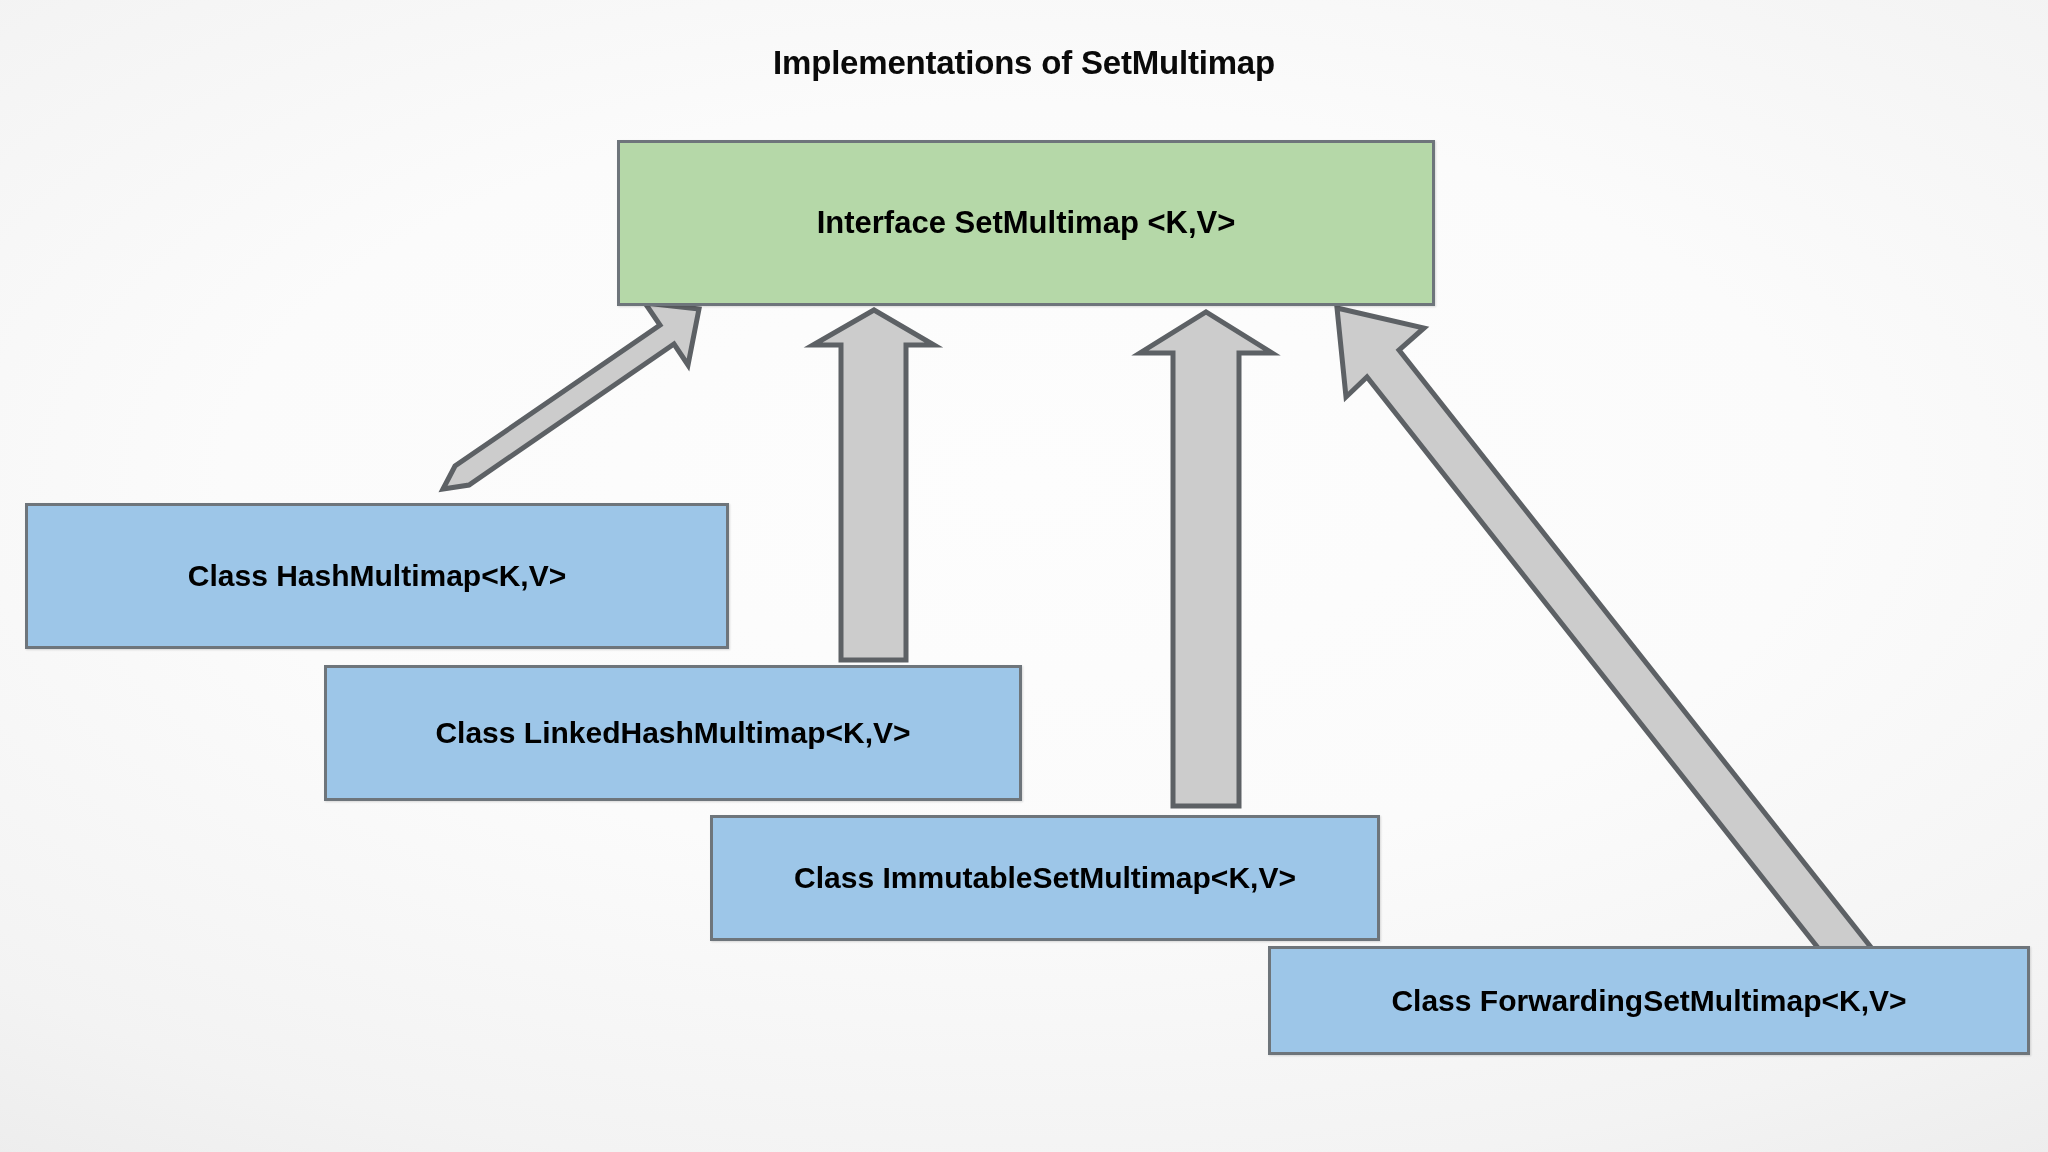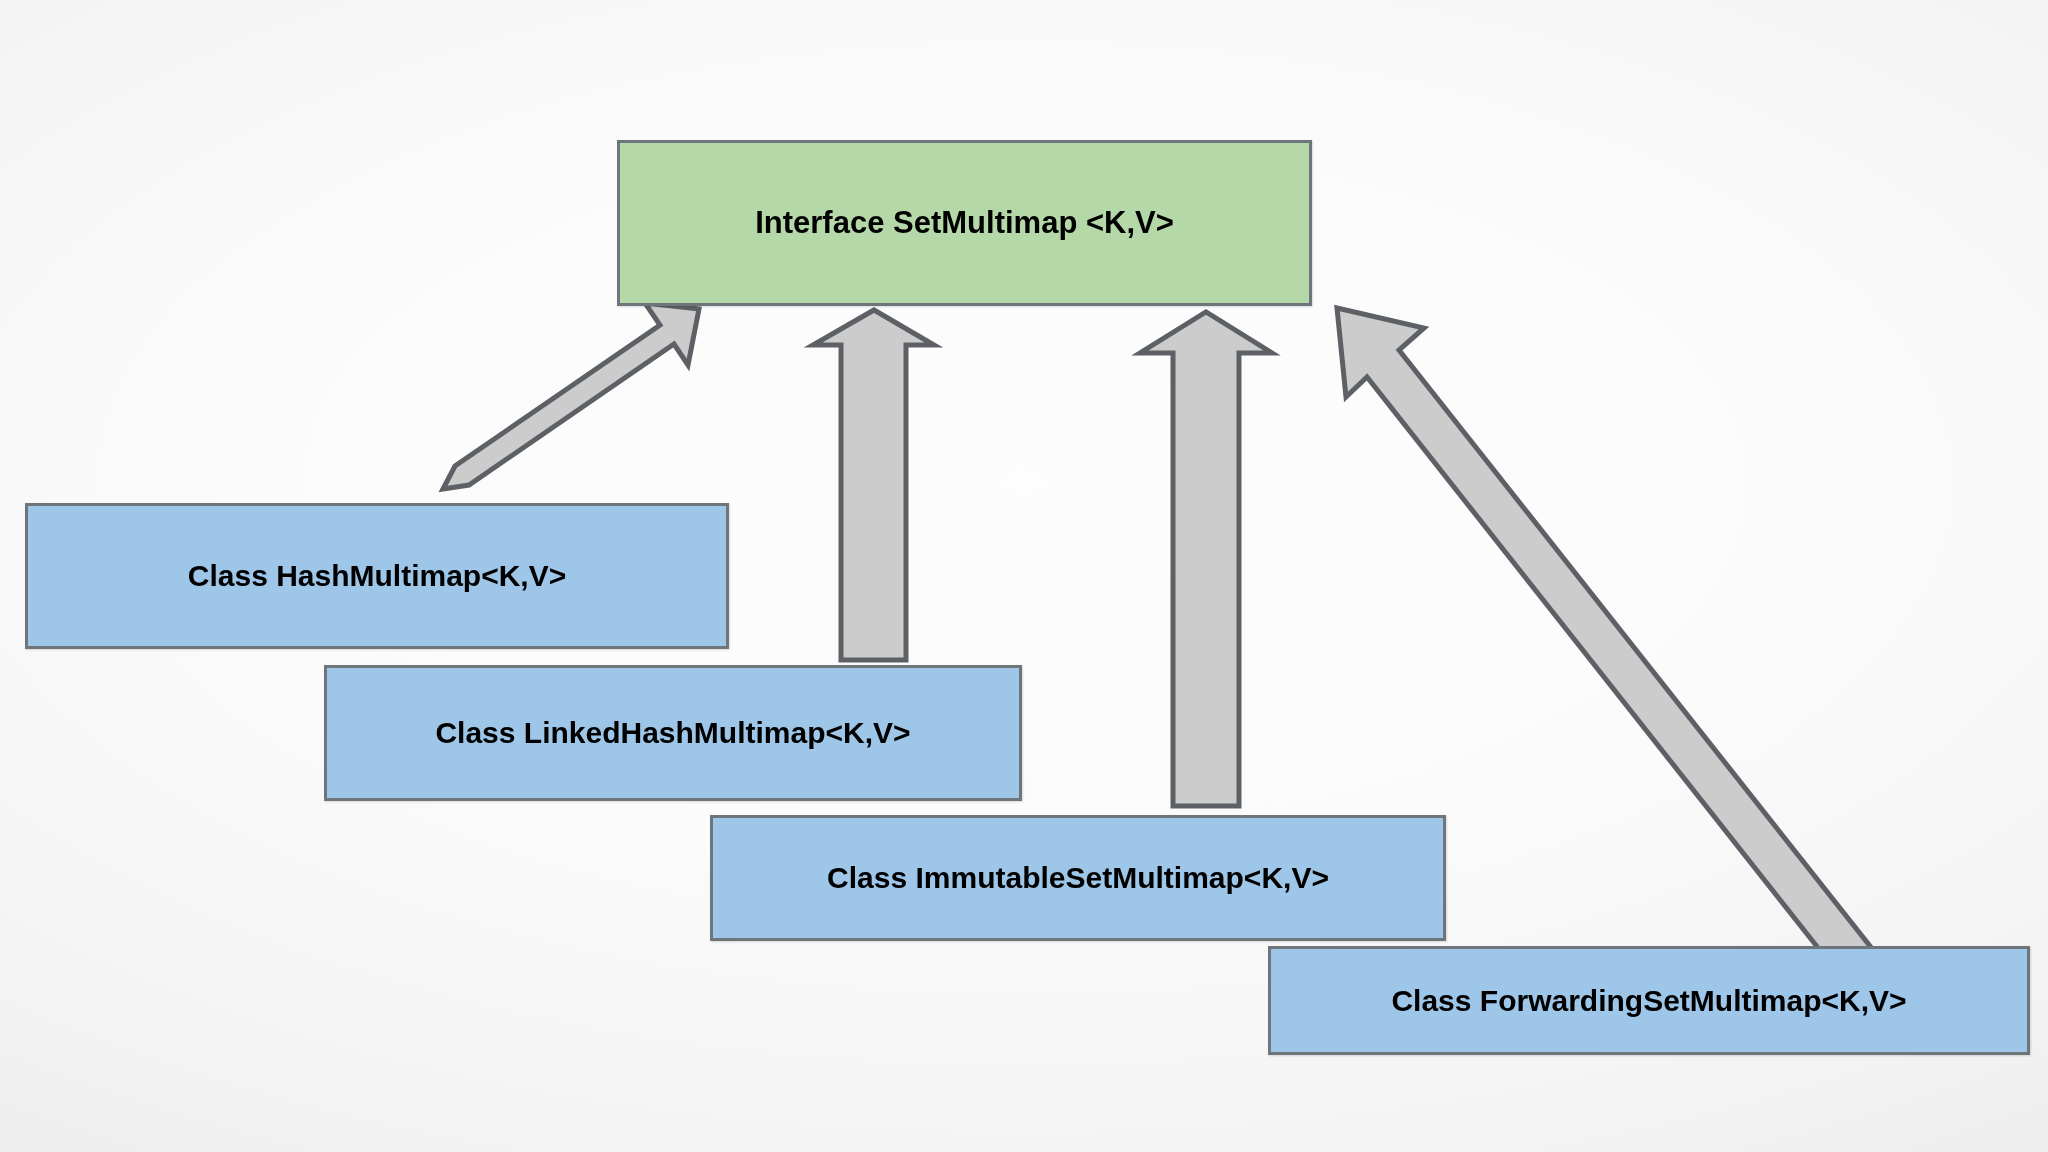--- a/index.html
+++ b/index.html
@@ -57,24 +57,24 @@
 
   .node.iface {
     background: #b5d8a8;
     font-size: 31px;
   }
   .node.klass {
     background: #9dc6e8;
     font-size: 30px;
   }
 
-  #box-interface            { left: 617px;  top: 140px;  width: 695px; height: 166px; }
+  #box-interface            { left: 617px;  top: 140px;  width: 818px; height: 166px; }
   #box-hashmultimap         { left: 25px;   top: 503px;  width: 704px; height: 146px; }
   #box-linkedhashmultimap   { left: 324px;  top: 665px;  width: 698px; height: 136px; }
-  #box-immutablesetmultimap { left: 710px;  top: 815px;  width: 736px; height: 126px; }
+  #box-immutablesetmultimap { left: 710px;  top: 815px;  width: 670px; height: 126px; }
   #box-forwardingsetmultimap{ left: 1268px; top: 946px;  width: 762px; height: 109px; }
 
   
   #arrows {
     position: absolute;
     left: 0; top: 0;
     width: 2048px;
     height: 1152px;
     pointer-events: none;
   }
@@ -83,20 +83,21 @@
     stroke: #5d6165;
     stroke-width: 5;
     stroke-linejoin: miter;
   }
 </style>
 </head>
 <body>
 
 <div id="stage">
 
+  <div class="title">Implementations of SetMultimap</div>
 
   <svg id="arrows" viewBox="0 0 2048 1152">
 
     <polygon class="arrow-shape" points="443,489
                      455,466
                      660,325
                      645,303
                      699,309
                      688,365
                      674,344

